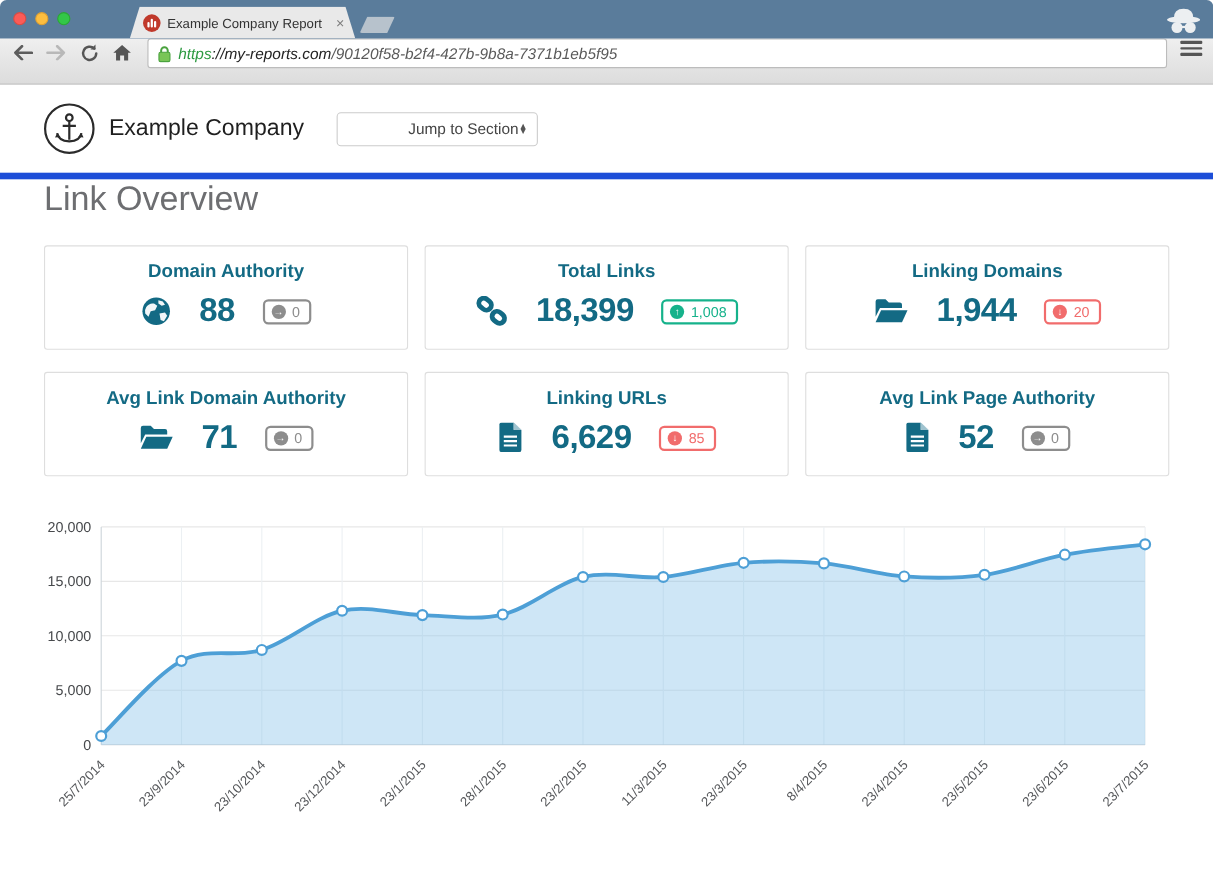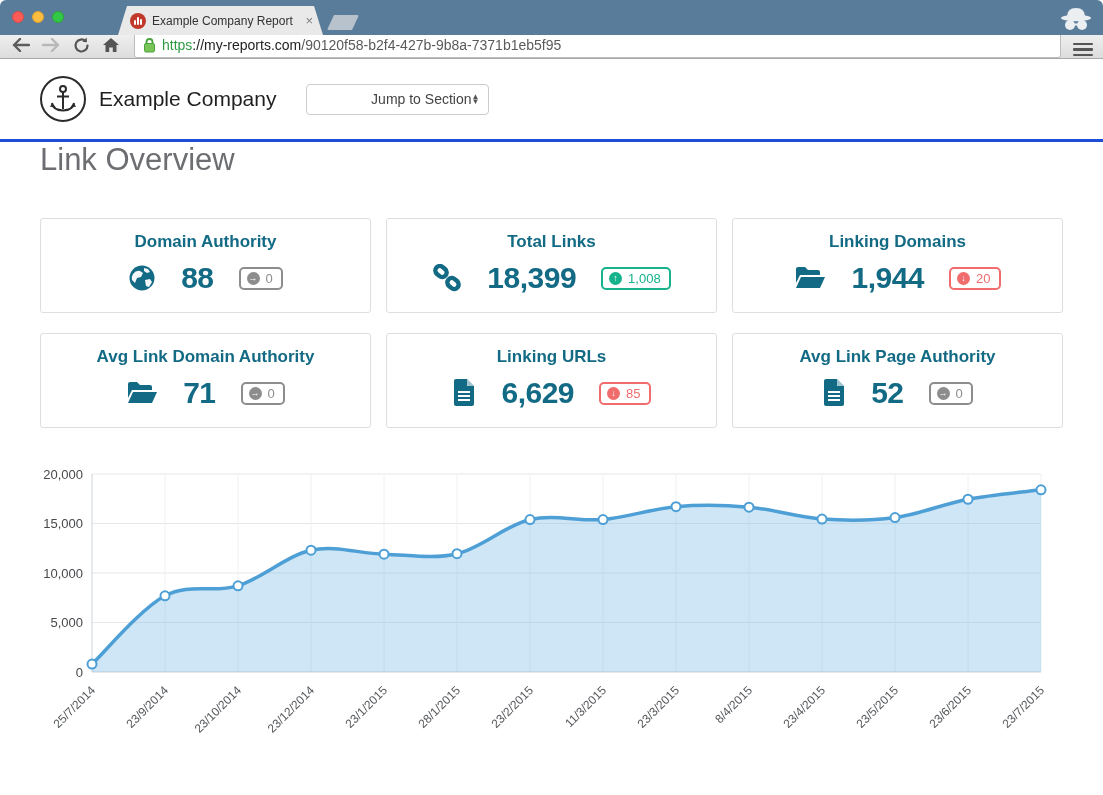--- a/index.html
+++ b/index.html
@@ -18,44 +18,44 @@
   .favicon { width:16px; height:16px; border-radius:50%; background:#c0392b; position:relative; flex:0 0 auto; }
   .favicon i { position:absolute; bottom:4px; width:2px; background:#fff; border-radius:1px; }
   .favicon i:nth-child(1){ left:4px; height:5px; }
   .favicon i:nth-child(2){ left:7px; height:8px; }
   .favicon i:nth-child(3){ left:10px; height:6px; }
   .tab-title { font-size:12px; color:#333; white-space:nowrap; overflow:hidden; flex:1; }
   .tab-close { font-size:13px; color:#7e7e7e; padding:0 2px; cursor:default; }
   .newtab { width:32px; height:15px; background:#b7c2cc; margin:0 0 5px 4px; clip-path: polygon(7px 0, 100% 0, calc(100% - 7px) 100%, 0 100%); border-radius:2px; }
   .spy { position:absolute; right:10px; top:6px; width:34px; height:28px; }
 
-  .toolbar { height:24px; background:linear-gradient(#efefef,#dcdcdc); border-bottom:1px solid #a9a9a9; display:flex; align-items:flex-end; padding:0 10px 0 8px; gap:4px; }
+  .toolbar { height:42px; background:linear-gradient(#efefef,#dcdcdc); border-bottom:1px solid #a9a9a9; display:flex; align-items:flex-start; padding:0 10px 0 8px; gap:4px;font-style:italic; }
   .navbtn { width:26px; height:26px; display:flex; align-items:center; justify-content:center; border-radius:3px; }
   .navbtn svg { display:block; }
   .urlbar { flex:1; height:27px; background:#fff; border:1px solid #bcbcbc; border-radius:3px; margin:0 8px 0 6px; display:flex; align-items:center; padding:0 8px; gap:6px; }
   .url-text { font-size:14px; white-space:nowrap; overflow:hidden; }
   .url-scheme { color:#2d9a41; }
   .url-host { color:#222; }
   .url-path { color:#5a5a5a; }
   .menu-icon { width:20px; display:flex; flex-direction:column; gap:3px; padding:2px 0; }
   .menu-icon i { height:2.5px; background:#555; border-radius:1px; }
 
   
   .page { height:723px; overflow:hidden; background:#fff; }
-  .site-header { display:flex; align-items:center; padding:17px 40px; border-bottom:3px solid #1d4ed8; }
+  .site-header { display:flex; align-items:center; padding:17px 40px; border-bottom:6px solid #1d4ed8; }
   .logo-circle { width:46px; height:46px; border:2px solid #2b2b2b; border-radius:50%; display:flex; align-items:center; justify-content:center; }
   .company-name { font-size:21px; color:#1f1f1f; margin-left:13px; }
   .jump-select { margin-left:30px; width:183px; height:31px; border:1px solid #ccc; border-radius:4px; display:flex; align-items:center; justify-content:flex-end; padding:0 9px 0 11px; color:#444; font-size:14px; background:#fff; cursor:default; }
   .updown { display:flex; flex-direction:column; line-height:5px; font-size:8px; color:#555; }
 
   .main { padding:0 40px; }
   .page-title { font-size:31px; font-weight:400; color:#6d6e71; }
   .date-range { font-size:19px; color:#b5b8ba; margin-top:6px; }
 
-  .cards { margin-top:40px; display:grid; grid-template-columns:repeat(3,1fr); gap:20px 15px; }
+  .cards { margin-top:24px; display:grid; grid-template-columns:repeat(3,1fr); gap:20px 15px; }
   .stat-card { border:1px solid #dedede; border-radius:3px; background:#fff; text-align:center; padding:13px 6px 17px; }
   .stat-title { color:#136a84; font-weight:700; font-size:17px; }
   .stat-row { margin-top:9px; display:flex; align-items:center; justify-content:center; gap:25px; }
   .stat-icon svg { display:block; }
   .stat-value { color:#136a84; font-weight:700; font-size:30px; letter-spacing:-0.5px; }
   .badge { display:inline-flex; align-items:center; gap:6px; border:2px solid; border-radius:5px; padding:2px 8px 2px 6px; font-size:13px; background:#fff; }
   .badge-dot { width:13px; height:13px; border-radius:50%; color:#fff; font-size:9px; font-weight:700; display:inline-flex; align-items:center; justify-content:center; }
   .badge.neutral { border-color:#8d8d8d; color:#8d8d8d; }
   .badge.neutral .badge-dot { background:#8d8d8d; }
   .badge.up { border-color:#16b28b; color:#16b28b; }

